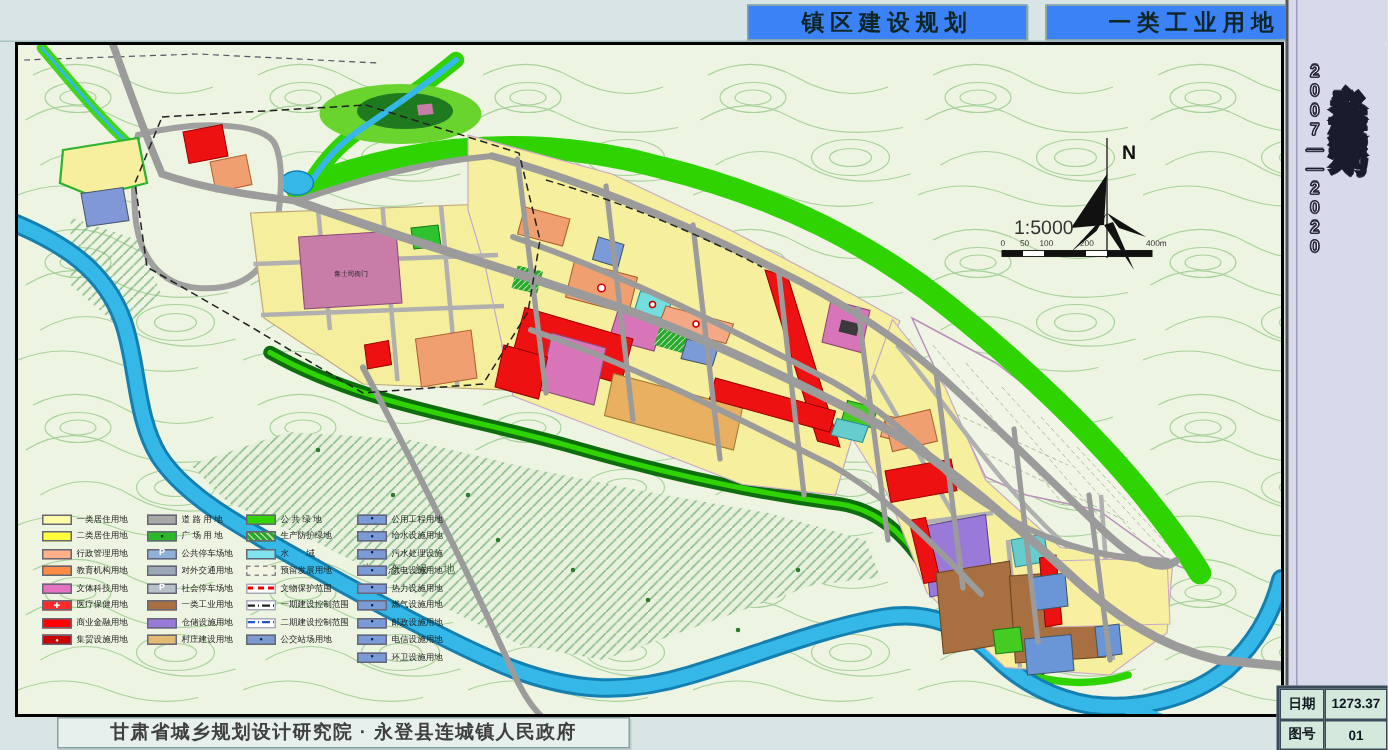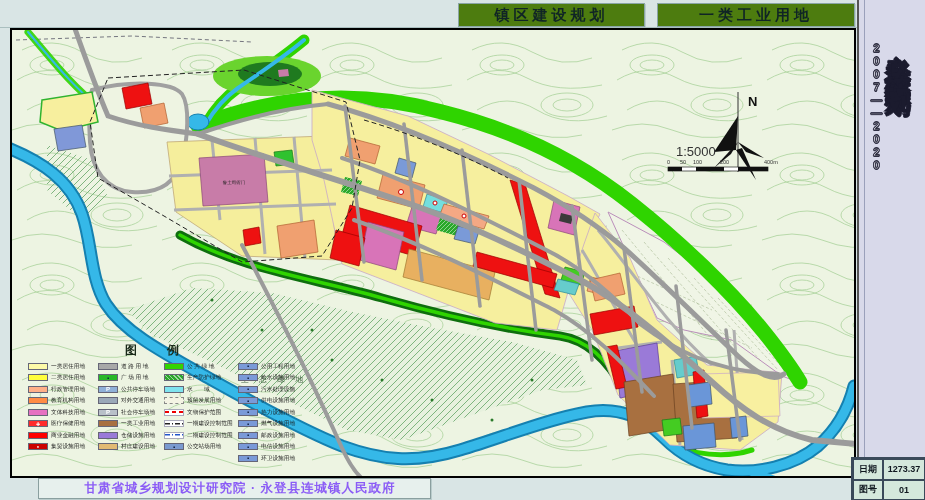--- a/index.html
+++ b/index.html
@@ -4,24 +4,24 @@
 <style>
   html,body{margin:0;padding:0;}
   body{
     width:925px;height:500px;position:relative;overflow:hidden;
     background:#d9e5e5;
     font-family:"Liberation Sans", sans-serif;
   }
   
   .hdr-box{
     position:absolute;top:3px;height:22px;
-    background:#4d7c0f;border:1px solid #8aa5a5;
+    background:#3b82f6;border:1px solid #8aa5a5;
     box-shadow:1px 1px 0 #b9cccc;
     display:flex;align-items:center;justify-content:center;
-    font-size:15px;font-weight:bold;color:#102525;letter-spacing:4px;
+    font-size:15px;font-weight:bold;color:#102525;letter-spacing:4px;margin-left:40px;
   }
   #hdr-left{left:458px;width:185px;}
   #hdr-right{left:657px;width:196px;}
   .hdr-rule{position:absolute;left:0;top:27px;width:925px;height:1px;background:#aabfbf;}
   
   .map{
     position:absolute;left:10px;top:28px;width:842px;height:446px;
     border:2px solid #000;background:#edf4e2;overflow:hidden;
   }
   .map svg{position:absolute;left:0;top:0;}
@@ -83,21 +83,21 @@
   }
   .info-cell{
     border:1px solid #3a4a5a;display:flex;align-items:center;justify-content:center;
     font-size:9px;font-weight:bold;color:#101820;
   }
   
   .attrib{
     position:absolute;left:38px;top:478px;width:380px;height:19px;
     background:#e7f0ed;border:1px solid #8a9f9f;box-shadow:1px 1px 0 #b9cccc;
     display:flex;align-items:center;justify-content:center;
-    font-size:12.5px;font-weight:bold;color:#8b5cf6;letter-spacing:1px;padding-left:11px;
+    font-size:12.5px;font-weight:bold;color:#404040;letter-spacing:1px;
   }
 </style>
 </head>
 <body>
 
 <div class="hdr-box" id="hdr-left">镇区建设规划</div>
 <div class="hdr-box" id="hdr-right">一类工业用地</div>
 <div class="hdr-rule"></div>
 
 <div class="map">
@@ -298,21 +298,20 @@
     <rect x="656" y="137" width="14" height="4" fill="#111"></rect>
     <rect x="684" y="137" width="28" height="4" fill="#111"></rect>
     <rect x="726" y="137" width="30" height="4" fill="#111"></rect>
   </g>
 
   <text x="262" y="352" font-size="8" letter-spacing="4" fill="#3f5f3f" text-anchor="middle">生 态 绿 地</text>
   <text x="222" y="154" font-size="4.5" fill="#222" text-anchor="middle">鲁土司衙门</text>
 </svg>
 
   <div class="legend">
-    <div class="lg-title">图　　例</div>
     <div class="lg-cols">
         <div class="lg-col">
           <div class="lg-row">
             <span class="sw sw-fill" style="background-color: rgb(253, 250, 168);"></span>
             <span class="lg-label">一类居住用地</span>
           </div>
           <div class="lg-row">
             <span class="sw sw-fill" style="background-color: rgb(255, 255, 60);"></span>
             <span class="lg-label">二类居住用地</span>
           </div>

